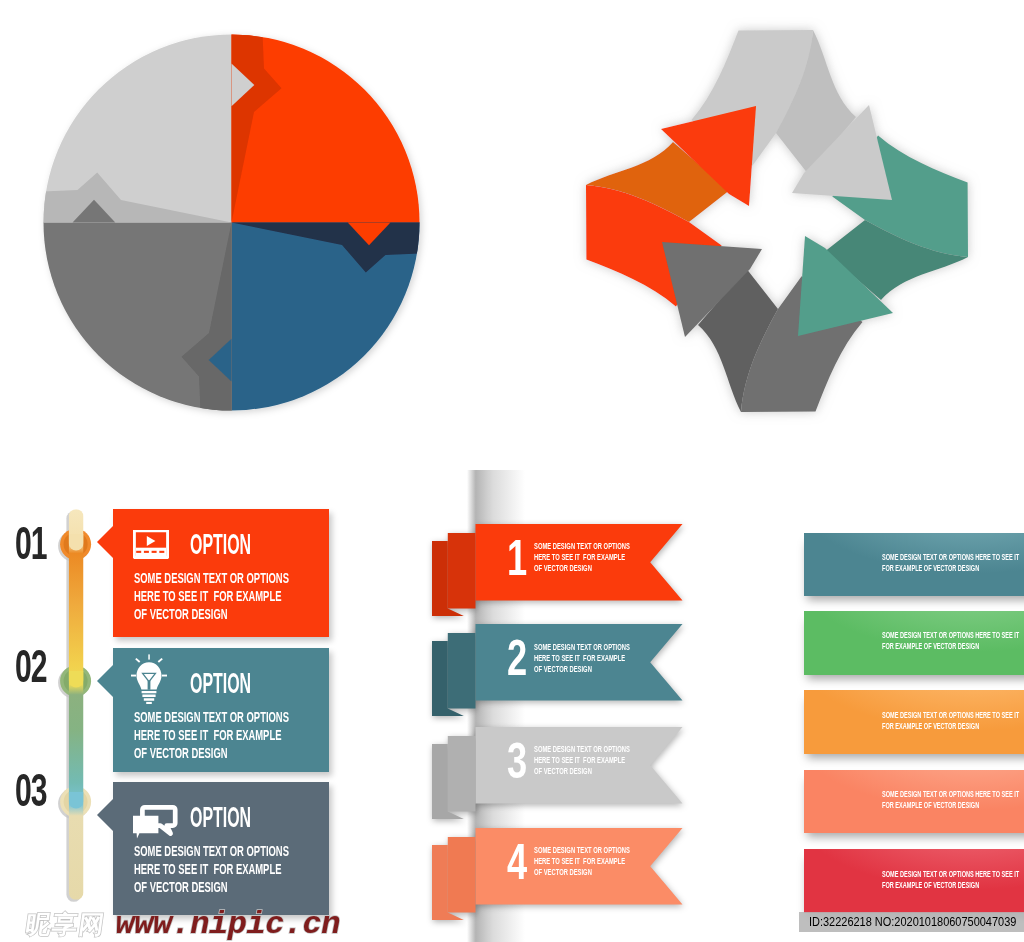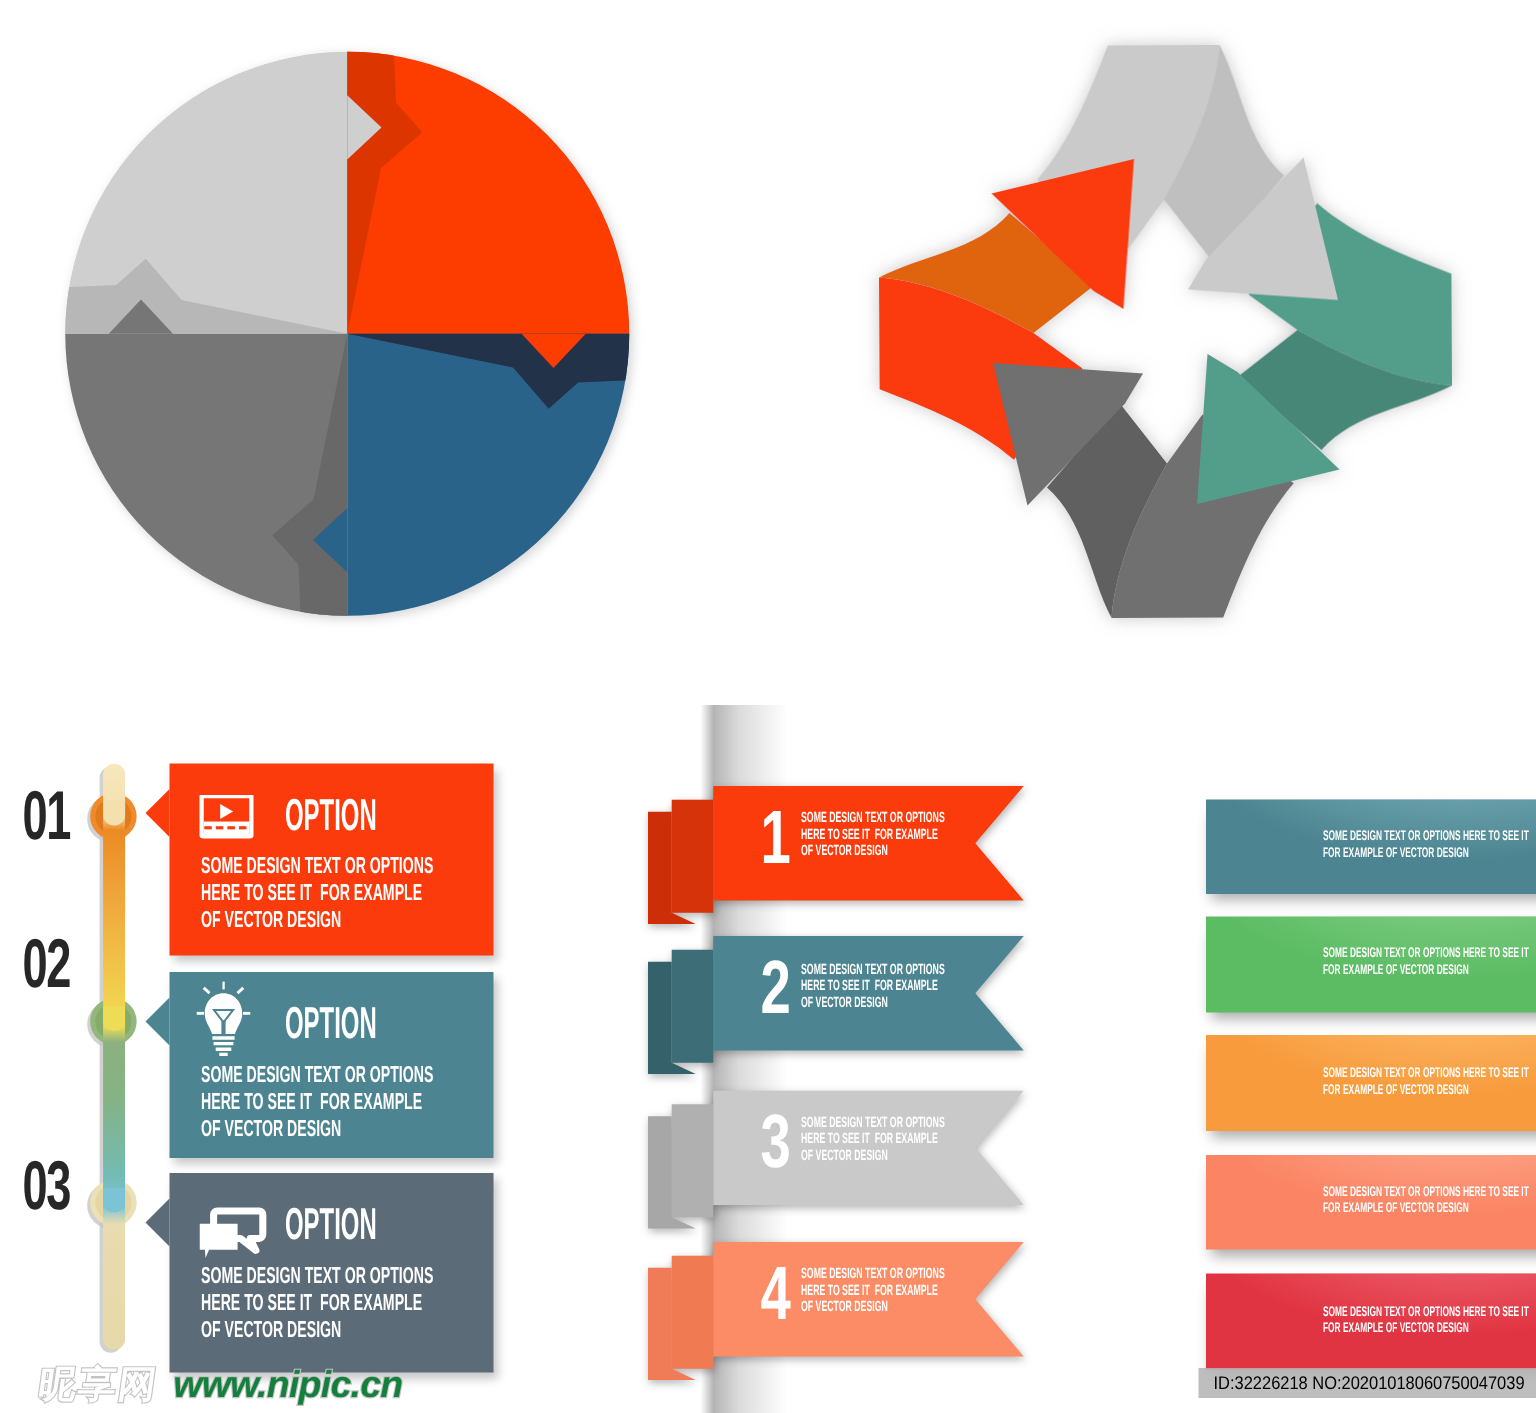--- a/index.html
+++ b/index.html
@@ -43,22 +43,22 @@
   .bn{position:absolute;left:791.9px;width:258px;height:63.7px;
       box-shadow:0 7px 9px -3px rgba(0,0,0,0.35);}
   .bn-text{position:absolute;left:78px;top:19.5px;color:#fff;
            font-family:"Liberation Sans",sans-serif;font-weight:bold;font-size:9.3px;
            line-height:10.8px;}
   .bn-text div{transform:scaleX(0.60);transform-origin:left center;white-space:nowrap;}
   .wm{position:absolute;left:14px;top:906px;height:34px;display:flex;align-items:baseline;}
   .wm-cjk{font-family:"DejaVu Sans",sans-serif;font-weight:bold;font-size:25px;
           color:#fff;-webkit-text-stroke:1.5px #c3c3c3;paint-order:stroke fill;
           letter-spacing:1.5px;transform:skewX(-8deg);display:inline-block;}
-  .wm-url{font-family:Liberation Sans, sans-serif;font-style:italic;font-weight:bold;
-          font-size:25px;color:#15803d;-webkit-text-stroke:1.5px #c3c3c3;paint-order:stroke fill;
+  .wm-url{font-family:Liberation Mono, monospace;font-style:italic;font-weight:bold;
+          font-size:32px;color:#7f1d1d;-webkit-text-stroke:1.5px #c3c3c3;paint-order:stroke fill;
           margin-left:10px;letter-spacing:-0.5px;}
   .idbar{position:absolute;left:787px;top:911.7px;width:228px;height:20px;
          background:rgba(181,181,181,0.88);color:#000000;
          font-family:"Liberation Sans",sans-serif;font-size:12.2px;line-height:20px;
          padding-left:10px;box-sizing:border-box;white-space:nowrap;overflow:hidden;}
   .idbar span{display:inline-block;transform:scaleX(0.90);transform-origin:left center;}
 </style>
 </head>
 <body>
 
@@ -189,21 +189,21 @@
       <g clip-path="url(#spineClip)">
         <rect x="28.7" y="11.2" width="14.8" height="390.6" fill="url(#spineGrad)"></rect>
         <path d="M28.7 36 h14.8 v9 a7.4 7.4 0 0 1 -14.8 0 Z" fill="#f4e0ad"></path>
         <path d="M28.7 173 h14.8 v9 a7.4 7.4 0 0 1 -14.8 0 Z" fill="#eedc57"></path>
         <path d="M28.7 294 h14.8 v9 a7.4 7.4 0 0 1 -14.8 0 Z" fill="#7ac4d6"></path>
       </g>
     </svg>
 
     <div class="tl-num" style="top:519.5px">
       <span>01</span></div>
-    <div class="tl-num" style="top:619px">
+    <div class="tl-num" style="top:643px">
       <span>02</span></div>
     <div class="tl-num" style="top:767px">
       <span>03</span></div>
 
     <div class="tl-card" style="top:509px;height:128px;background:#fb3b0c">
       <div class="tl-notch" style="border-right-color:#fb3b0c"></div>
       <div class="tl-head">
         <svg class="tl-icon" width="36" height="29" viewBox="0 0 36 29" style="top:21.3px;left:19.9px">
           <path d="M1.1 2.2 A1.8 1.8 0 0 1 2.9 0.4 H33.1 A1.8 1.8 0 0 1 34.9 2.2 V25.7 A1.8 1.8 0 0 1 33.1 27.5 H2.9 A1.8 1.8 0 0 1 1.1 25.7 Z" fill="none" stroke="#fff" stroke-width="3.5"></path>
           <rect x="2.8" y="17.7" width="30.4" height="9.8" fill="#fff"></rect>

